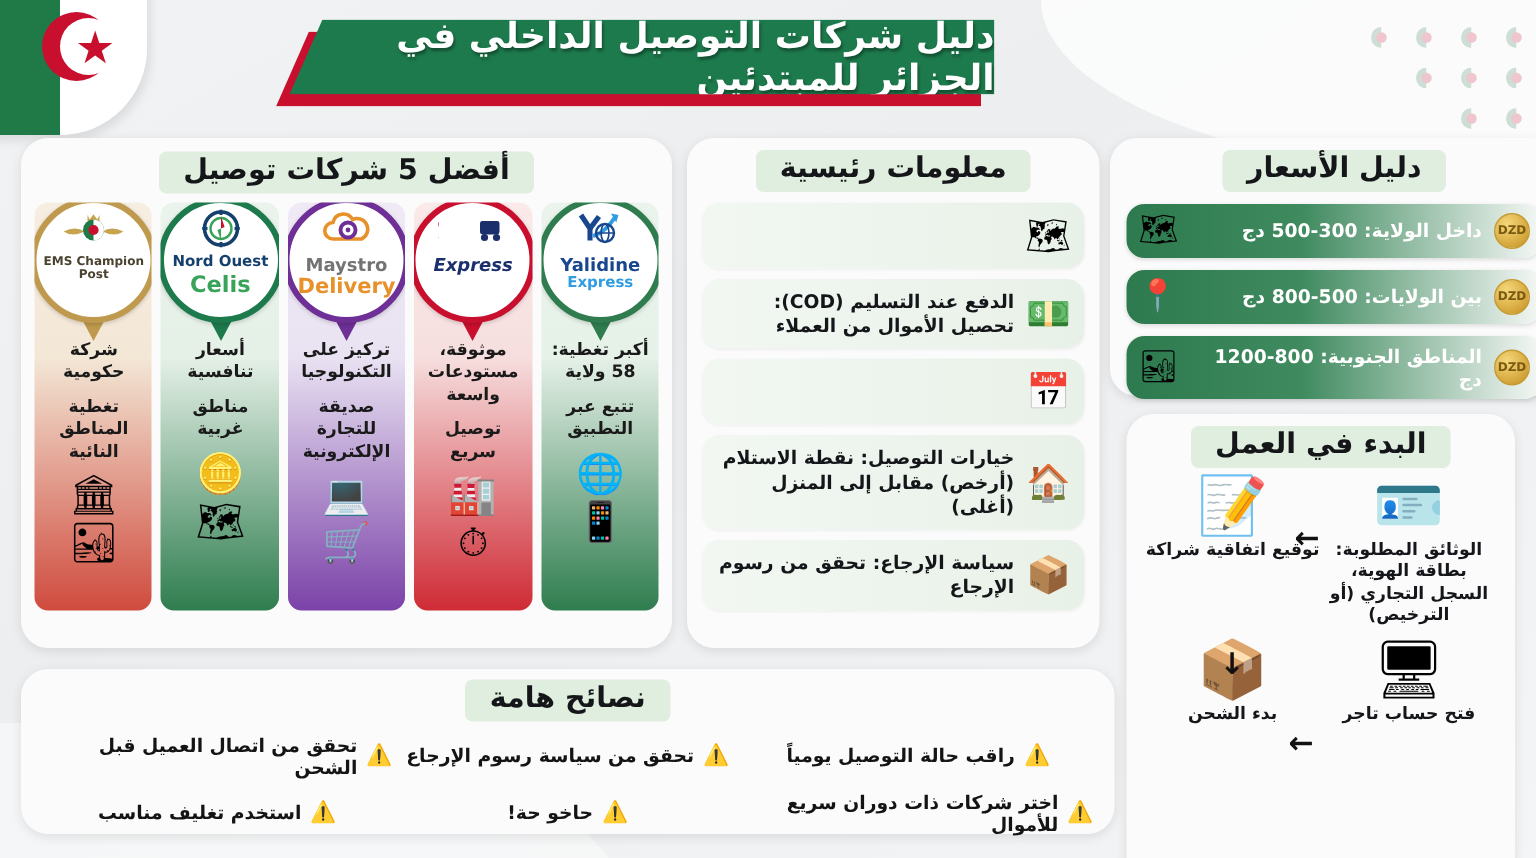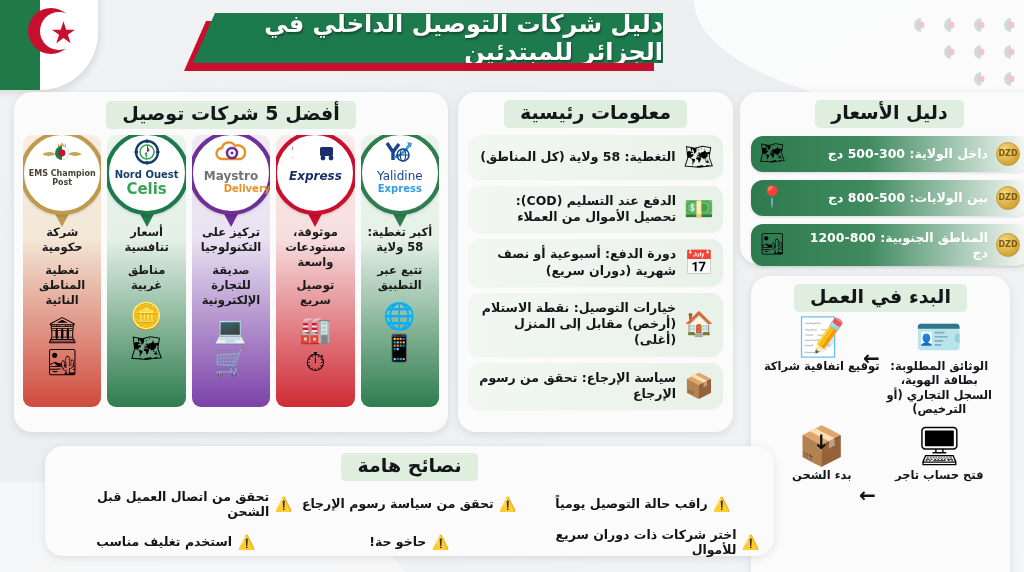--- a/index.html
+++ b/index.html
@@ -155,25 +155,25 @@
   .pin.c2 .pin-circle { border-color: #c8102e; }
   .pin.c2 .pin-tail { border-top-color: #c8102e; }
   .pin.c3 .pin-circle { border-color: #6e2f96; }
   .pin.c3 .pin-tail { border-top-color: #6e2f96; }
   .pin.c4 .pin-circle { border-color: #1d7a4c; }
   .pin.c4 .pin-tail { border-top-color: #1d7a4c; }
   .pin.c5 .pin-circle { border-color: #bf9a4e; }
   .pin.c5 .pin-tail { border-top-color: #bf9a4e; }
 
   .logo-mark { height: 34px; display:flex; align-items:center; justify-content:center; }
-  .l-yal1 { color:#18468f; font-size:12px; font-weight:400; }
+  .l-yal1 { color:#18468f; font-size:12px; font-weight:700; }
   .l-yal2 { color:#2f9de0; font-size:10px; font-weight:700; }
   .l-zr2 { color:#1a2f6b; font-size:12px; font-weight:800; font-style:italic; }
   .l-my1 { color:#737373; font-size:12px; font-weight:800; }
-  .l-my2 { color:#e8912a; font-size:10px; font-weight:800;padding-left:32px; }
+  .l-my2 { color:#e8912a; font-size:14px; font-weight:800; }
   .l-no1 { color:#15406e; font-size:10px; font-weight:800; }
   .l-no2 { color:#3aa35a; font-size:15px; font-weight:800; }
   .l-ems { color:#4a4330; font-size:8px; font-weight:800; line-height:1.15; }
 
   .cmp-text {
     font-size: 11.5px; font-weight: 700; color: #1a1a1a;
     line-height: 1.3; padding: 0 4px;
   }
   .cmp-text.t2 { margin-top: 8px; }
   .cmp-icons { margin-top: 10px; display:flex; flex-direction:column; align-items:center; gap:6px; }
@@ -222,21 +222,21 @@
   }
   .flow-cell { display:flex; flex-direction:column; align-items:center; justify-content:flex-start; }
   .flow-ico { font-size: 38px; line-height: 1; margin-bottom: 3px; }
   .flow-lbl { font-size: 11.5px; font-weight: 700; color:#15161a; text-align:center; line-height:1.25; }
   .arrow { position: absolute; font-size: 20px; color:#111; font-weight:700; }
   .ar1 { left: 112px; top: 28px; }
   .ar2 { left: 62px; top: 112px; }
   .ar3 { left: 108px; top: 165px; }
 
   
-  #tips { left: 14px; top: 446px; width: 729px; height: 110px; padding: 7px 0 0; margin-left: 31px; }
+  #tips { left: 14px; top: 446px; width: 729px; height: 110px; padding: 7px 0 0; }
   .tips-grid {
     display: grid; grid-template-columns: 1fr 1fr 1fr;
     row-gap: 8px; margin-top: 8px; padding: 0 14px;
   }
   .tip { display: flex; align-items: center; justify-content: center; gap: 6px; }
   .tip-ico { font-size: 14px; line-height: 1; }
   .tip-txt { font-size: 12.5px; font-weight: 700; color: #141414; }
 </style>
 </head>
 <body>
@@ -448,29 +448,27 @@
 
     </div>
   </div>
 
   <div class="panel" id="keyinfo">
     <div class="panel-title-wrap">
       <div class="panel-title">معلومات رئيسية</div>
     </div>
     <div class="ki-row">
       <span class="ki-ico">🗺</span>
-      <span class="ki-txt">التغطية: 58 ولاية (كل المناطق)</span>
     </div>
     <div class="ki-row">
       <span class="ki-ico">💵</span>
       <span class="ki-txt">الدفع عند التسليم (COD): تحصيل الأموال من العملاء</span>
     </div>
     <div class="ki-row">
       <span class="ki-ico">📅</span>
-      <span class="ki-txt">دورة الدفع: أسبوعية أو نصف شهرية (دوران سريع)</span>
     </div>
     <div class="ki-row">
       <span class="ki-ico">🏠</span>
       <span class="ki-txt">خيارات التوصيل: نقطة الاستلام (أرخص) مقابل إلى المنزل (أغلى)</span>
     </div>
     <div class="ki-row">
       <span class="ki-ico">📦</span>
       <span class="ki-txt">سياسة الإرجاع: تحقق من رسوم الإرجاع</span>
     </div>
   </div>

